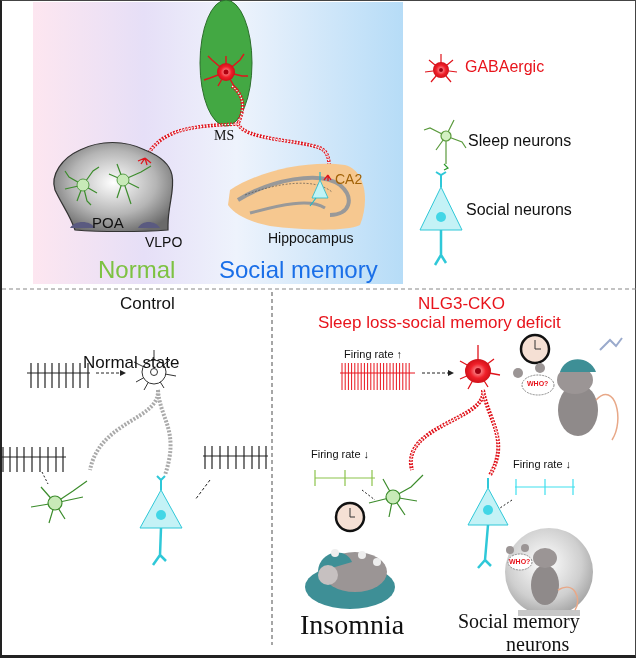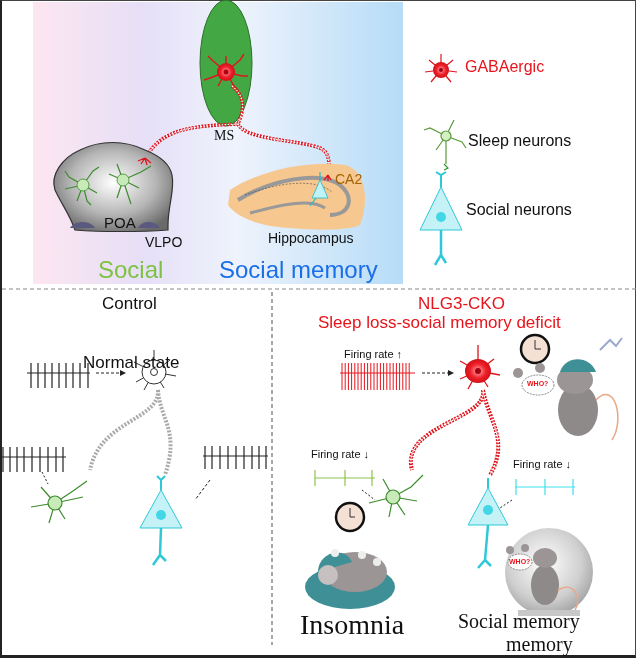--- a/index.html
+++ b/index.html
@@ -273,35 +273,35 @@
     <ellipse cx="545" cy="558" rx="12" ry="10" fill="#9b9595"></ellipse>
     <ellipse cx="520" cy="562" rx="12" ry="8" fill="#fff" stroke="#888" stroke-dasharray="2 1"></ellipse>
     <circle cx="510" cy="550" r="4" fill="#9b9595"></circle>
       <circle cx="525" cy="548" r="4" fill="#9b9595"></circle>
     <path d="M558 590 C 575 580, 582 600, 575 610" fill="none" stroke="#e8a888" stroke-width="1.5"></path>
   </g>
 </svg>
 
 <div class="lbl" style="left:214px;top:128px;font-size:14px;color:#111;font-family:Liberation Serif, serif;">MS</div>
 <div class="lbl" style="left:335px;top:171px;font-size:14px;color:#a16207;">CA2</div>
-<div class="lbl" style="left:92px;top:214px;font-size:15px;color:#111;margin-left:12px;">POA</div>
+<div class="lbl" style="left:92px;top:214px;font-size:15px;color:#111;">POA</div>
 <div class="lbl" style="left:145px;top:234px;font-size:14px;color:#111;text-align:right;">VLPO</div>
 <div class="lbl" style="left:268px;top:230px;font-size:14px;color:#111;">Hippocampus</div>
-<div class="lbl" style="left:98px;top:256px;font-size:24px;color:#7dc242;">Social</div>
+<div class="lbl" style="left:98px;top:256px;font-size:24px;color:#7dc242;">Normal</div>
 <div class="lbl" style="left:219px;top:256px;font-size:24px;color:#1a6fe8;">Social memory</div>
 
 <div class="lbl" style="left:465px;top:58px;font-size:16px;color:#e8141c;">GABAergic</div>
 <div class="lbl" style="left:468px;top:132px;font-size:16px;color:#111;">Sleep neurons</div>
 <div class="lbl" style="left:466px;top:201px;font-size:16px;color:#111;text-align:center;">Social neurons</div>
 
-<div class="lbl" style="left:102px;top:294px;font-size:17px;color:#111;">Control</div>
+<div class="lbl" style="left:120px;top:294px;font-size:17px;color:#111;">Control</div>
 <div class="lbl" style="left:83px;top:313px;font-size:17px;color:#111;margin-top:40px;">Normal state</div>
 
 <div class="lbl" style="left:418px;top:294px;font-size:17px;color:#e8141c;">NLG3-CKO</div>
 <div class="lbl" style="left:318px;top:313px;font-size:17px;color:#e8141c;">Sleep loss-social memory deficit</div>
 <div class="lbl" style="left:344px;top:348px;font-size:11px;color:#111;"><span>Firing rate</span> <span>↑</span></div>
 <div class="lbl" style="left:311px;top:448px;font-size:11px;color:#111;"><span>Firing rate</span> <span>↓</span></div>
 <div class="lbl" style="left:513px;top:458px;font-size:11px;color:#111;"><span>Firing rate</span> <span>↓</span></div>
 <div class="lbl" style="left:527px;top:380px;font-size:7px;color:#e8141c;font-weight:bold;">WHO?</div>
 <div class="lbl" style="left:509px;top:558px;font-size:7px;color:#e8141c;font-weight:bold;">WHO?</div>
 <div class="lbl" style="left:300px;top:609px;font-size:28px;font-family:'Liberation Serif', serif;color:#111;">Insomnia</div>
 <div class="lbl" style="left:458px;top:610px;font-size:20px;font-family:'Liberation Serif', serif;color:#111;">Social memory</div>
-<div class="lbl" style="left:506px;top:633px;font-size:20px;font-family:'Liberation Serif', serif;color:#111;">memory</div>
+<div class="lbl" style="left:506px;top:633px;font-size:20px;font-family:'Liberation Serif', serif;color:#111;">neurons</div>
 
 </body></html>

